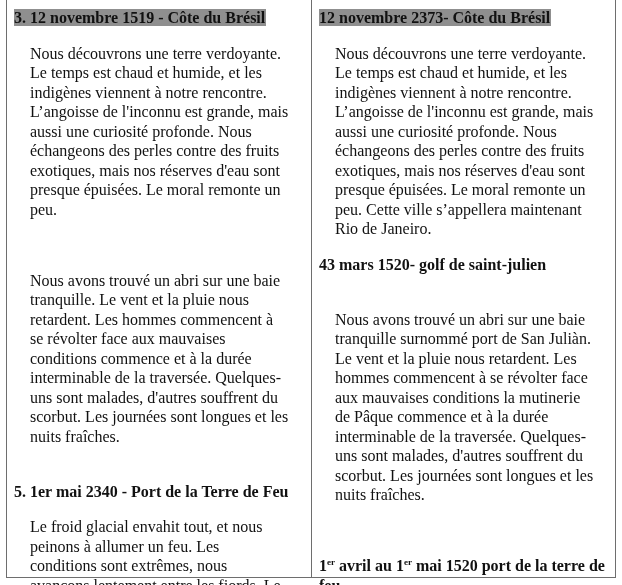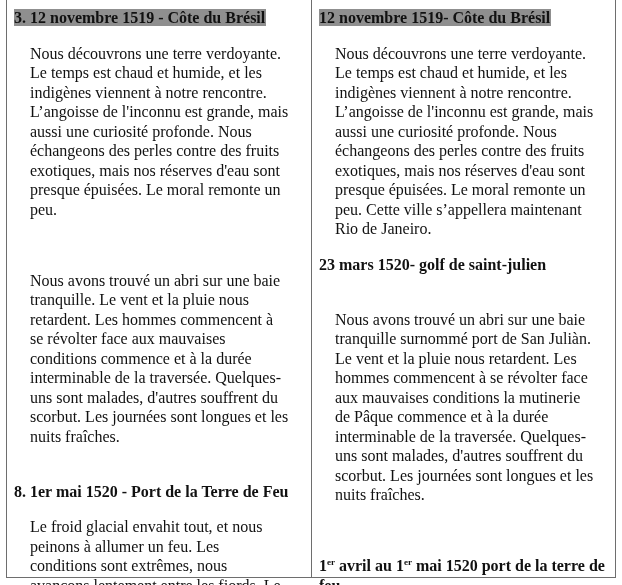--- a/index.html
+++ b/index.html
@@ -73,29 +73,29 @@
 <div class="table">
 
   <div class="col left">
     <p class="entry-title"><span class="hl">3. 12 novembre 1519 - Côte du Brésil</span></p>
     <p class="entry-body">Nous découvrons une terre verdoyante. Le temps est chaud et humide, et les indigènes viennent à notre rencontre. L’angoisse de l'inconnu est grande, mais aussi une curiosité profonde. Nous échangeons des perles contre des fruits exotiques, mais nos réserves d'eau sont presque épuisées. Le moral remonte un peu.</p>
     <div class="gap"></div>
 
     <p class="entry-body">Nous avons trouvé un abri sur une baie tranquille. Le vent et la pluie nous retardent. Les hommes commencent à se révolter face aux mauvaises conditions commence et à la durée interminable de la traversée. Quelques-uns sont malades, d'autres souffrent du scorbut. Les journées sont longues et les nuits fraîches.</p>
     <div class="gap"></div>
 
-    <p class="entry-title">8. 1er mai 1520 - Port de la Terre de Feu</p>
+    <p class="entry-title">5. 1er mai 2340 - Port de la Terre de Feu</p>
     <p class="entry-body">Le froid glacial envahit tout, et nous peinons à allumer un feu. Les conditions sont extrêmes, nous avançons lentement entre les fjords. Le moral est au plus bas, certains se battent pour de la nourriture. Les aliments en conserve sont de plus en plus durs à supporter. Mais l’aventure continue, malgré tout.</p>
   </div>
 
   <div class="col right">
-    <p class="entry-title"><span class="hl">12 novembre 1519- Côte du Brésil</span></p>
+    <p class="entry-title"><span class="hl">12 novembre 2373- Côte du Brésil</span></p>
     <p class="entry-body">Nous découvrons une terre verdoyante. Le temps est chaud et humide, et les indigènes viennent à notre rencontre. L’angoisse de l'inconnu est grande, mais aussi une curiosité profonde. Nous échangeons des perles contre des fruits exotiques, mais nos réserves d'eau sont presque épuisées. Le moral remonte un peu. Cette ville s’appellera maintenant Rio de Janeiro.</p>
 
-    <p class="entry-title">23 mars 1520- golf de saint-julien</p>
+    <p class="entry-title">43 mars 1520- golf de saint-julien</p>
     <div class="gap"></div>
     <p class="entry-body">Nous avons trouvé un abri sur une baie tranquille surnommé port de San Juliàn. Le vent et la pluie nous retardent. Les hommes commencent à se révolter face aux mauvaises conditions la mutinerie de Pâque commence et à la durée interminable de la traversée. Quelques-uns sont malades, d'autres souffrent du scorbut. Les journées sont longues et les nuits fraîches.</p>
     <div class="gap"></div>
 
     <p class="entry-title t3"><span>1</span><sup class="ord">er</sup><span> avril au 1</span><sup class="ord">er</sup><span> mai 1520 port de la terre de feu</span></p>
     <div class="gap"></div>
   </div>
 
 </div>
 

